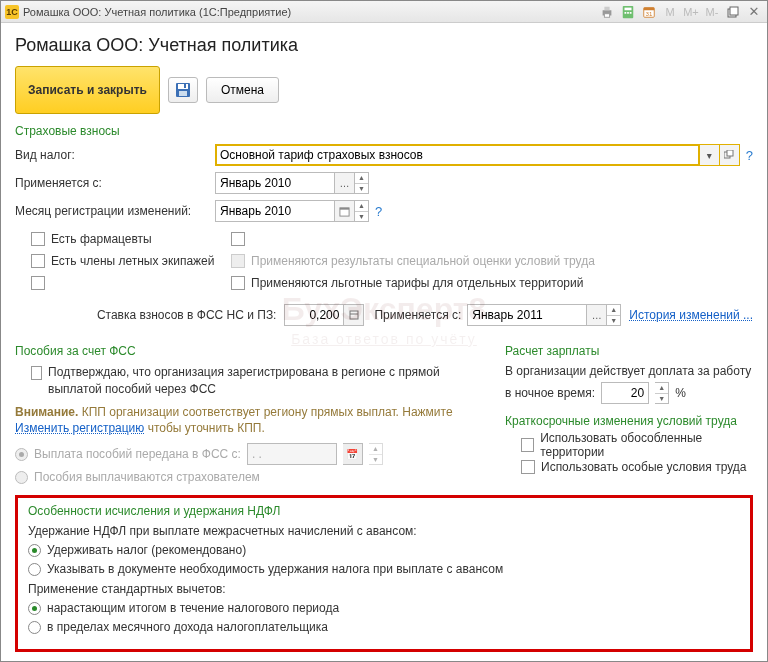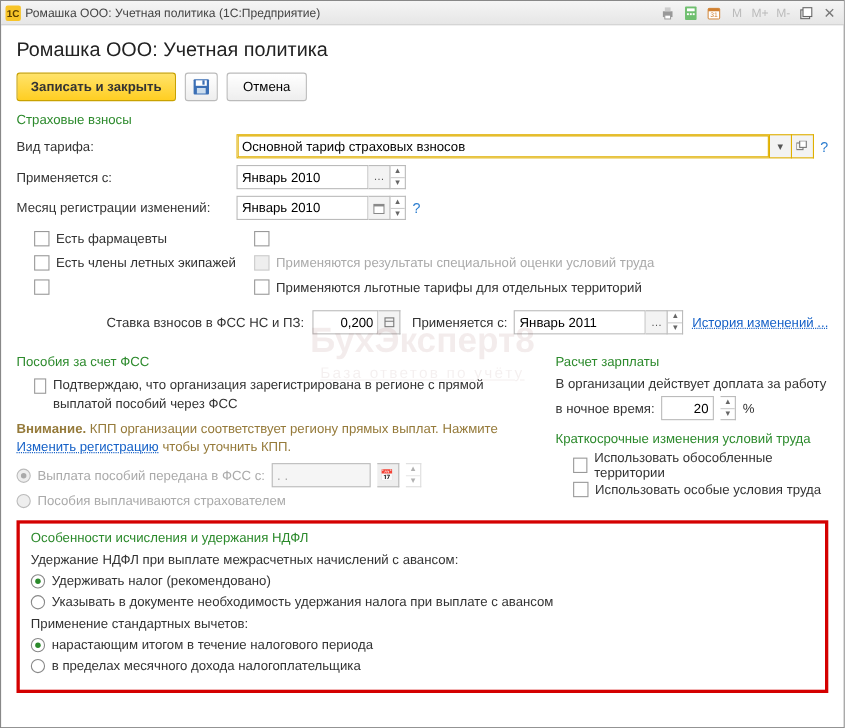--- a/index.html
+++ b/index.html
@@ -59,21 +59,21 @@
     color: #222;
   }
   .toolbar {
     display: flex; align-items: center; gap: 8px;
     margin-bottom: 10px;
   }
   .btn-yellow {
     background: linear-gradient(#ffe36b, #ffce22);
     border: 1px solid #c9a200;
     border-radius: 3px;
-    padding: 5px 12px;
+    padding: 16px 12px;
     font-size: 12px;
     font-weight: bold;
     color: #333;
     cursor: pointer;
     text-align: center;
   }
   .btn-icon {
     width: 30px; height: 26px;
     border: 1px solid #bbb;
     border-radius: 3px;
@@ -311,21 +311,21 @@
             <rect x="4" y="9" width="8" height="5" fill="#cde"></rect>
             <rect x="9" y="2" width="2" height="4" fill="#3b6fb5"></rect>
           </svg>
       </button>
       <button class="btn-plain">Отмена</button>
     </div>
 
     <div class="section-title">Страховые взносы</div>
 
     <div class="row tariff-row">
-      <div class="label-col">Вид тарифа:</div>
+      <div class="label-col">Вид налог:</div>
       <input class="input-text input-highlight tariff-input" value="Основной тариф страховых взносов" style="">
       <span class="dd-btn hl">▾</span>
       <span class="dd-btn hl">
         <svg width="10" height="10" viewBox="0 0 10 10">
             <rect x="0" y="2" width="6" height="6" fill="none" stroke="#777"></rect>
             <rect x="3" y="0" width="6" height="6" fill="#fff" stroke="#777"></rect>
           </svg>
       </span>
       <span class="help-q">?</span>
     </div>

